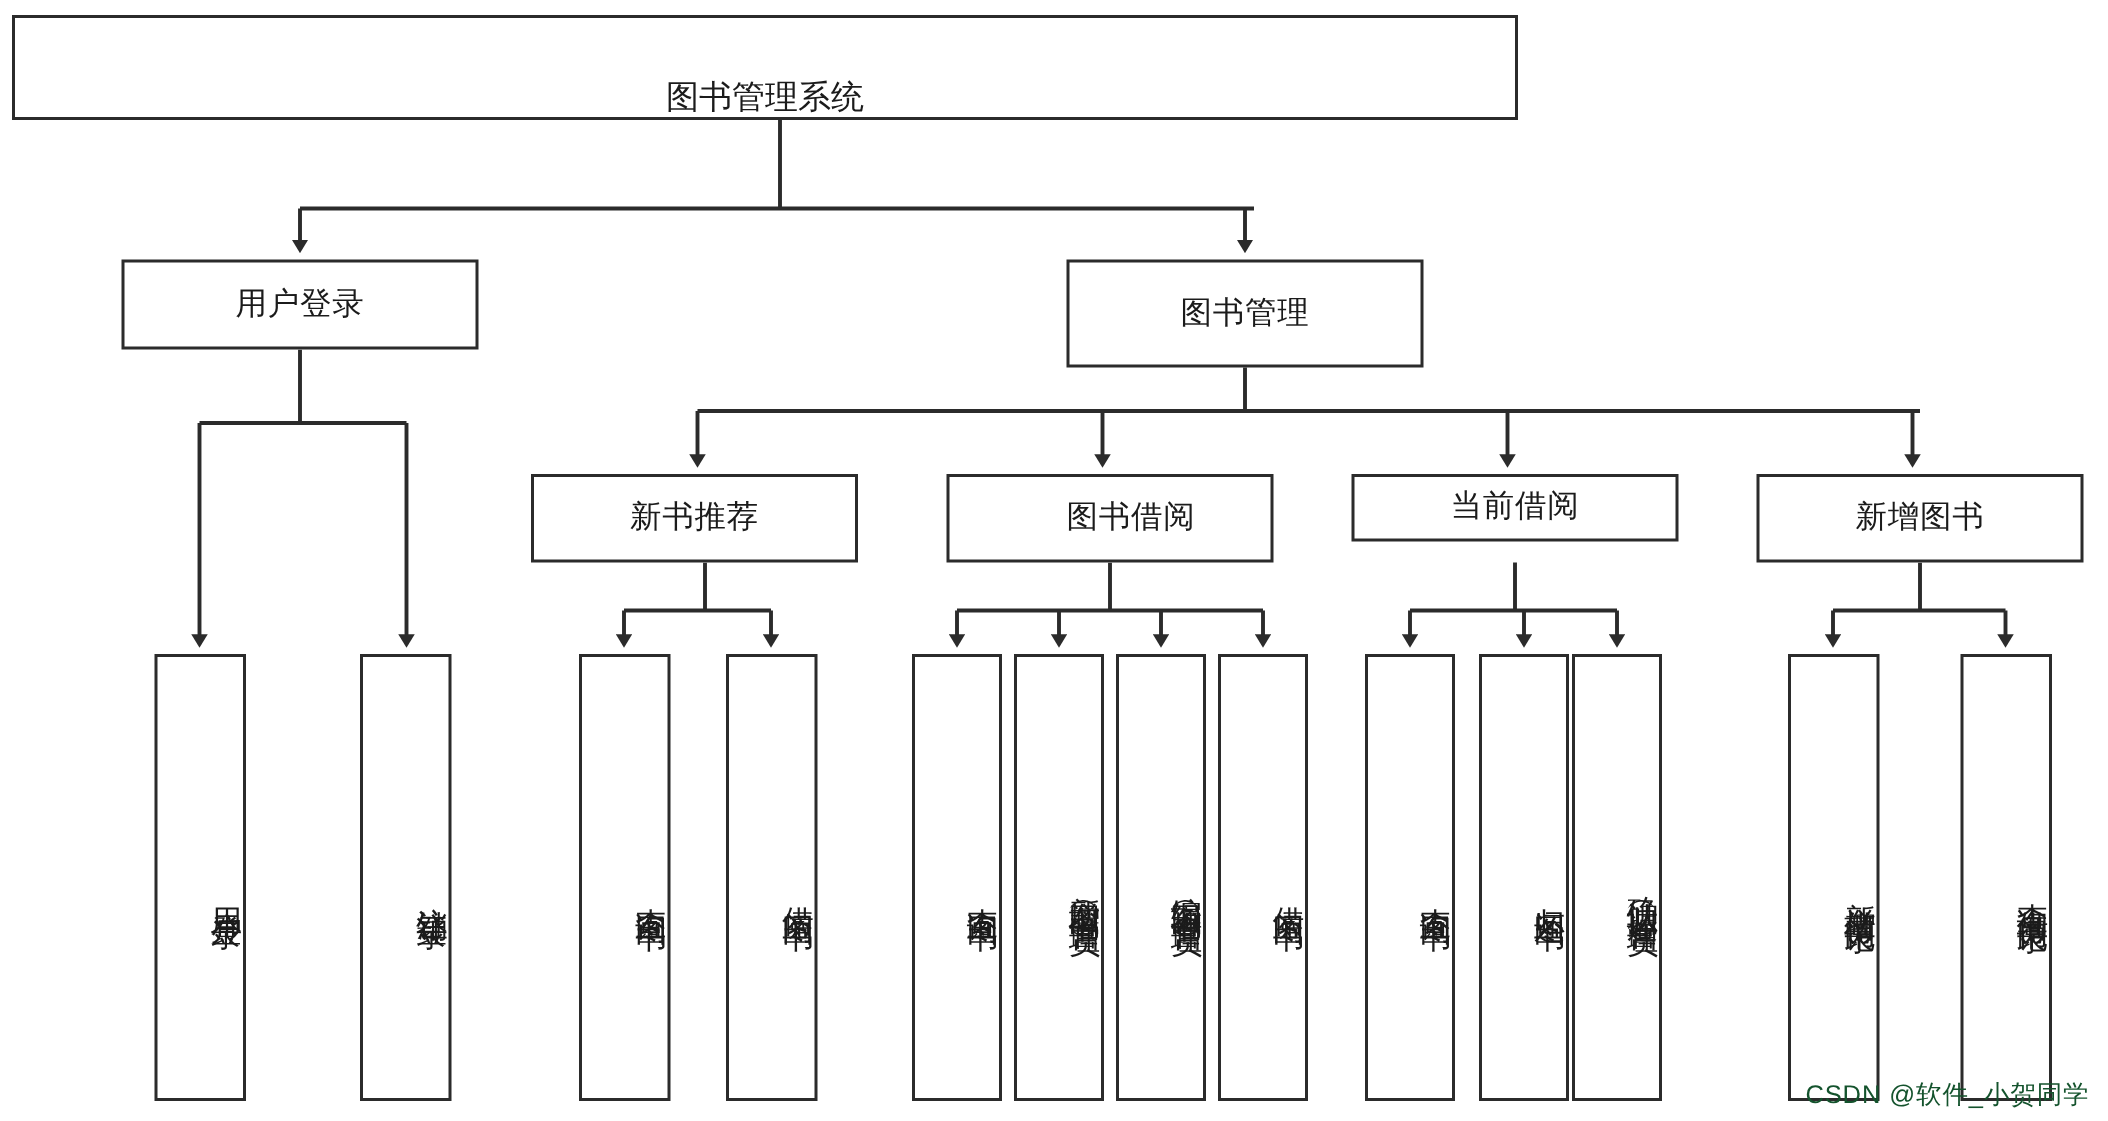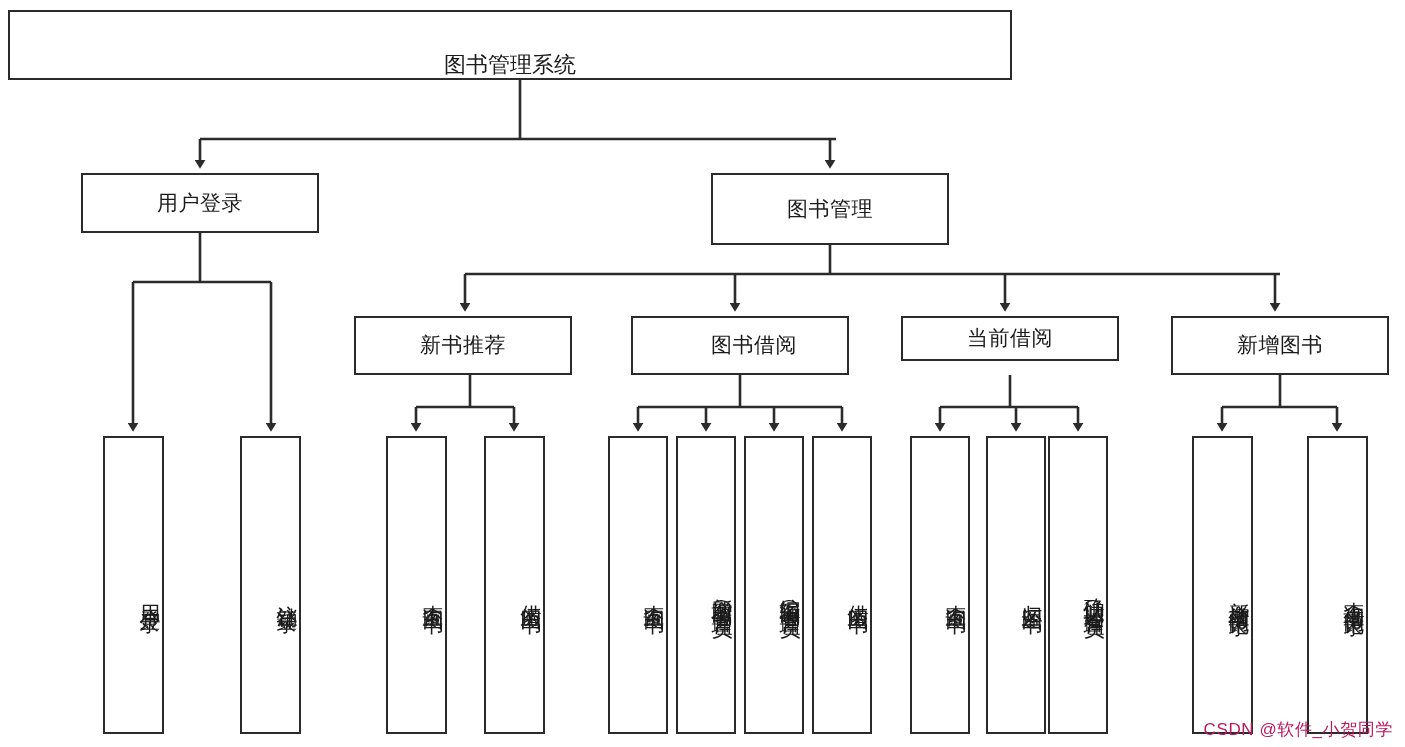--- a/index.html
+++ b/index.html
@@ -56,21 +56,21 @@
   .node-v .vtxt {
     writing-mode: vertical-rl;
     text-orientation: upright;
     white-space: nowrap;
   }
   .watermark {
     position: absolute;
     right: 12px;
     bottom: 6px;
     font-size: 17px;
-    color: #be185d;
+    color: #14532d;
     letter-spacing: 0.6px;
     white-space: nowrap;
   }
 </style>
 </head>
 <body>
 
 <div id="canvas">
 
   <svg id="wires" viewBox="0 0 1405 747" xmlns="http://www.w3.org/2000/svg">

